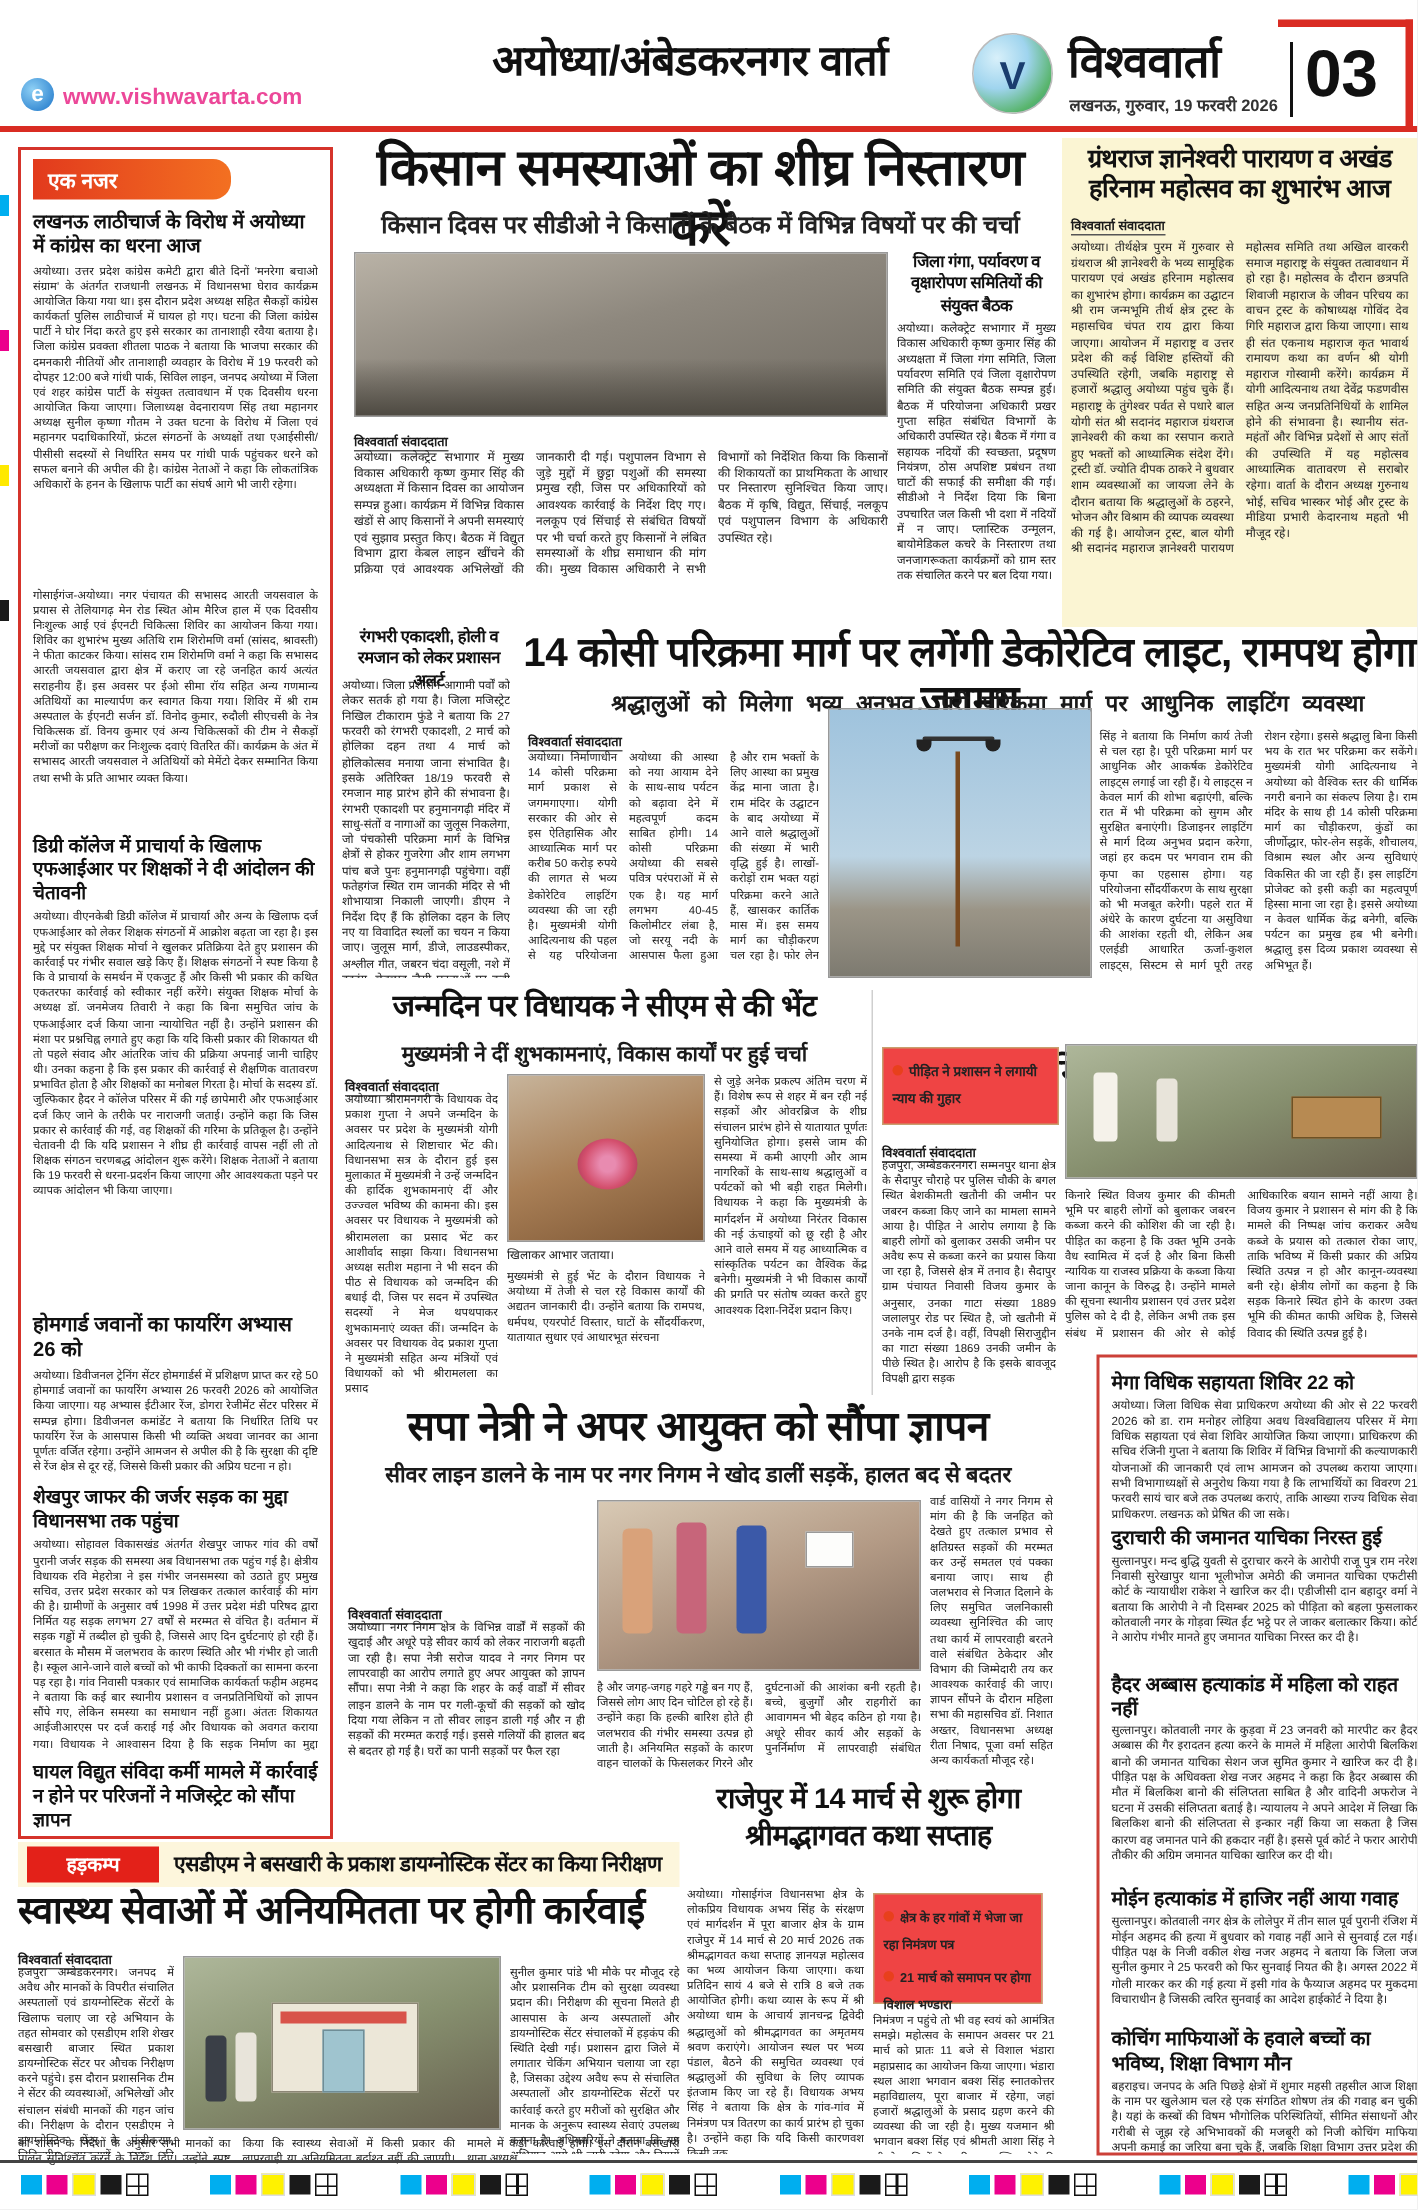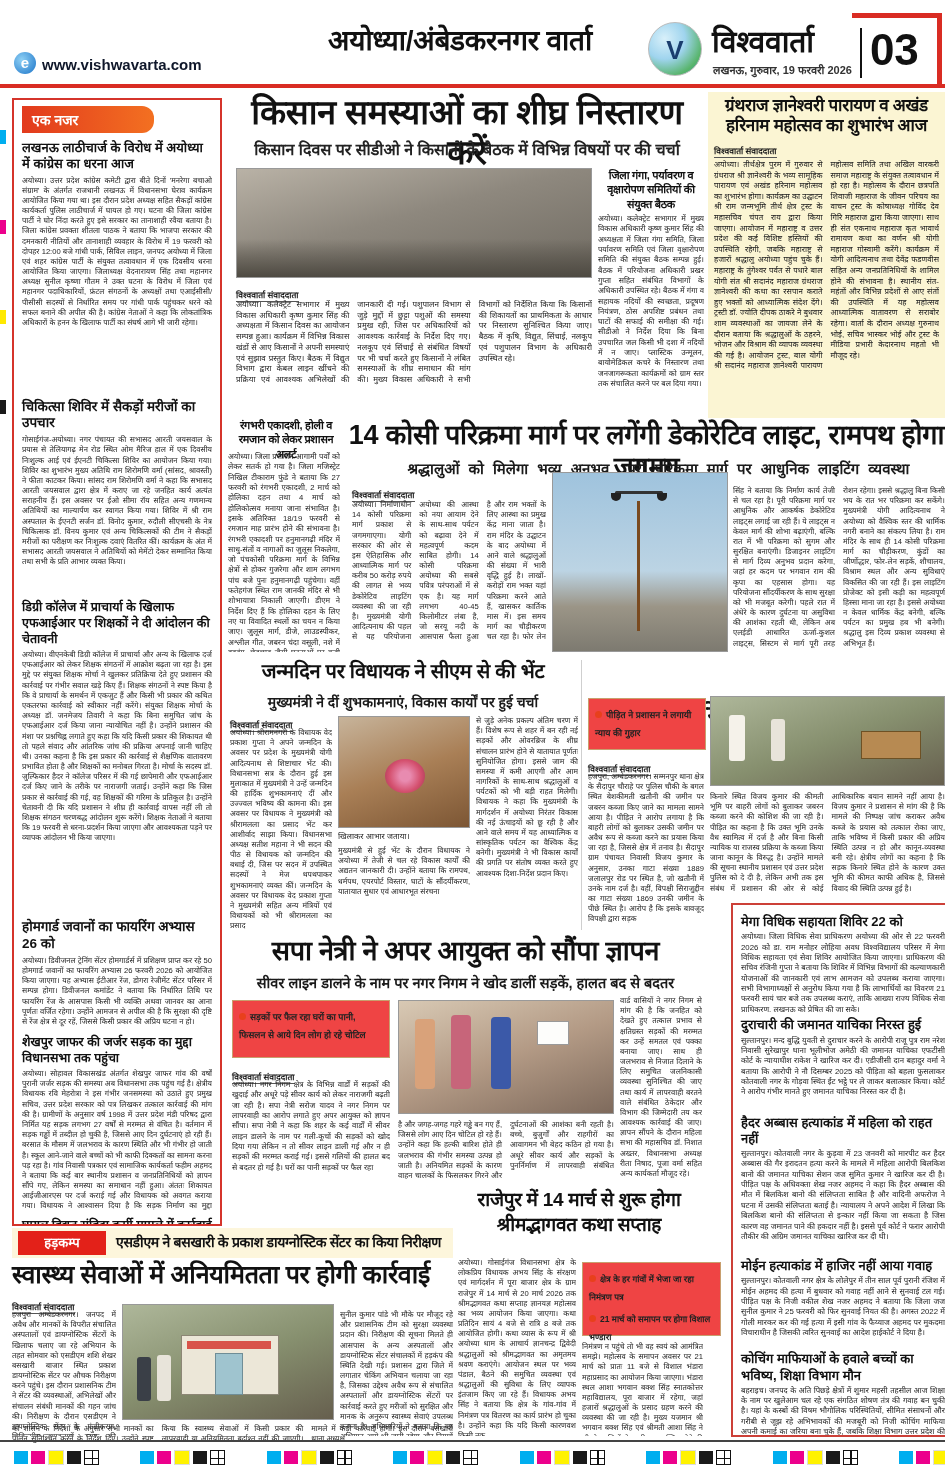--- a/index.html
+++ b/index.html
@@ -30,21 +30,21 @@
   .regmark:after{content:"";position:absolute;top:50%;left:0;right:0;height:1.5px;background:#111;}
   .vrule{background:#cfcfcf;width:1px;}
 </style>
 </head>
 <body>
 
 <div id="page">
 
   <div class="abs" style="left:0;top:0;width:945px;height:88px;">
     <div class="abs" style="left:14px;top:52px;width:22px;height:22px;border-radius:50%;background:radial-gradient(circle at 35% 35%,#8ed0f5,#1b74c8);color:#fff;font-weight:800;font-size:15px;text-align:center;line-height:22px;">e</div>
-    <div class="abs" style="left:42px;top:56px;font-size:15px;font-weight:700;color:#0f172a;">www.vishwavarta.com</div>
+    <div class="abs" style="left:42px;top:56px;font-size:15px;font-weight:700;color:#ec4899;">www.vishwavarta.com</div>
     <div class="abs hl center" style="left:270px;top:24px;width:380px;font-size:28px;">अयोध्या/अंबेडकरनगर वार्ता</div>
     <div class="abs" style="left:648px;top:22px;width:54px;height:54px;border-radius:50%;background:radial-gradient(circle at 30% 30%,#d8f0fa 0%,#9fd4ee 40%,#57b46a 75%,#2e8fc9 100%);border:1px solid #bbb;color:#1a3d6e;font-weight:800;font-size:26px;text-align:center;line-height:54px;">V</div>
     <div class="abs hl" style="left:712px;top:24px;font-size:30px;">विश्ववार्ता</div>
     <div class="abs" style="left:713px;top:62px;font-size:11px;font-weight:700;color:#333;">लखनऊ,   गुरुवार, 19 फरवरी 2026</div>
     <div class="abs" style="left:852px;top:13px;width:90px;height:5px;background:#d92c23;"></div>
     <div class="abs" style="left:937px;top:13px;width:5px;height:72px;background:#d92c23;"></div>
     <div class="abs" style="left:860px;top:28px;width:2px;height:50px;background:#111;"></div>
     <div class="abs hl" style="left:870px;top:24px;font-size:44px;">03</div>
     <div class="abs" style="left:0;top:84px;width:945px;height:4px;background:#d92c23;"></div>
   </div>
@@ -55,21 +55,20 @@
   <div class="abs" style="left:0;top:400px;width:6px;height:14px;background:#1a1a1a;"></div>
 
   <div class="abs" style="left:12px;top:98px;width:210px;height:1128px;border:2px solid #d5342b;padding:6px 8px;overflow:hidden;">
     <div style="width:112px;background:linear-gradient(90deg,#e23a1d,#f37021);color:#fff;font-weight:800;font-size:14px;padding:4px 10px;border-radius:0 12px 12px 0;">एक नजर</div>
 
     <div>
       <div class="rail-title" style="font-size:13px;">लखनऊ लाठीचार्ज के विरोध में अयोध्या में कांग्रेस का धरना आज</div>
       <div class="rail-body" style="height:216px;">अयोध्या। उत्तर प्रदेश कांग्रेस कमेटी द्वारा बीते दिनों 'मनरेगा बचाओ संग्राम' के अंतर्गत राजधानी लखनऊ में विधानसभा घेराव कार्यक्रम आयोजित किया गया था। इस दौरान प्रदेश अध्यक्ष सहित सैकड़ों कांग्रेस कार्यकर्ता पुलिस लाठीचार्ज में घायल हो गए। घटना की जिला कांग्रेस पार्टी ने घोर निंदा करते हुए इसे सरकार का तानाशाही रवैया बताया है। जिला कांग्रेस प्रवक्ता शीतला पाठक ने बताया कि भाजपा सरकार की दमनकारी नीतियों और तानाशाही व्यवहार के विरोध में 19 फरवरी को दोपहर 12:00 बजे गांधी पार्क, सिविल लाइन, जनपद अयोध्या में जिला एवं शहर कांग्रेस पार्टी के संयुक्त तत्वावधान में एक दिवसीय धरना आयोजित किया जाएगा। जिलाध्यक्ष वेदनारायण सिंह तथा महानगर अध्यक्ष सुनील कृष्णा गौतम ने उक्त घटना के विरोध में जिला एवं महानगर पदाधिकारियों, फ्रंटल संगठनों के अध्यक्षों तथा एआईसीसी/पीसीसी सदस्यों से निर्धारित समय पर गांधी पार्क पहुंचकर धरने को सफल बनाने की अपील की है। कांग्रेस नेताओं ने कहा कि लोकतांत्रिक अधिकारों के हनन के खिलाफ पार्टी का संघर्ष आगे भी जारी रहेगा।</div>
     </div>
     <div>
-      <div class="rail-title" style="font-size:13.5px;">चिकित्सा शिविर में सैकड़ों मरीजों का उपचार</div>
       <div class="rail-body" style="height:158px;">गोसाईगंज-अयोध्या। नगर पंचायत की सभासद आरती जयसवाल के प्रयास से तेलियागढ़ मेन रोड स्थित ओम मैरिज हाल में एक दिवसीय निःशुल्क आई एवं ईएनटी चिकित्सा शिविर का आयोजन किया गया। शिविर का शुभारंभ मुख्य अतिथि राम शिरोमणि वर्मा (सांसद, श्रावस्ती) ने फीता काटकर किया। सांसद राम शिरोमणि वर्मा ने कहा कि सभासद आरती जयसवाल द्वारा क्षेत्र में कराए जा रहे जनहित कार्य अत्यंत सराहनीय हैं। इस अवसर पर ईओ सीमा रॉय सहित अन्य गणमान्य अतिथियों का माल्यार्पण कर स्वागत किया गया। शिविर में श्री राम अस्पताल के ईएनटी सर्जन डॉ. विनोद कुमार, रुदौली सीएचसी के नेत्र चिकित्सक डॉ. विनय कुमार एवं अन्य चिकित्सकों की टीम ने सैकड़ों मरीजों का परीक्षण कर निःशुल्क दवाएं वितरित कीं। कार्यक्रम के अंत में सभासद आरती जयसवाल ने अतिथियों को मेमेंटो देकर सम्मानित किया तथा सभी के प्रति आभार व्यक्त किया।</div>
     </div>
     <div>
       <div class="rail-title">डिग्री कॉलेज में प्राचार्या के खिलाफ एफआईआर पर शिक्षकों ने दी आंदोलन की चेतावनी</div>
       <div class="rail-body" style="height:262px;">अयोध्या। वीएनकेबी डिग्री कॉलेज में प्राचार्या और अन्य के खिलाफ दर्ज एफआईआर को लेकर शिक्षक संगठनों में आक्रोश बढ़ता जा रहा है। इस मुद्दे पर संयुक्त शिक्षक मोर्चा ने खुलकर प्रतिक्रिया देते हुए प्रशासन की कार्रवाई पर गंभीर सवाल खड़े किए हैं। शिक्षक संगठनों ने स्पष्ट किया है कि वे प्राचार्या के समर्थन में एकजुट हैं और किसी भी प्रकार की कथित एकतरफा कार्रवाई को स्वीकार नहीं करेंगे। संयुक्त शिक्षक मोर्चा के अध्यक्ष डॉ. जनमेजय तिवारी ने कहा कि बिना समुचित जांच के एफआईआर दर्ज किया जाना न्यायोचित नहीं है। उन्होंने प्रशासन की मंशा पर प्रश्नचिह्न लगाते हुए कहा कि यदि किसी प्रकार की शिकायत थी तो पहले संवाद और आंतरिक जांच की प्रक्रिया अपनाई जानी चाहिए थी। उनका कहना है कि इस प्रकार की कार्रवाई से शैक्षणिक वातावरण प्रभावित होता है और शिक्षकों का मनोबल गिरता है। मोर्चा के सदस्य डॉ. जुल्फिकार हैदर ने कॉलेज परिसर में की गई छापेमारी और एफआईआर दर्ज किए जाने के तरीके पर नाराजगी जताई। उन्होंने कहा कि जिस प्रकार से कार्रवाई की गई, वह शिक्षकों की गरिमा के प्रतिकूल है। उन्होंने चेतावनी दी कि यदि प्रशासन ने शीघ्र ही कार्रवाई वापस नहीं ली तो शिक्षक संगठन चरणबद्ध आंदोलन शुरू करेंगे। शिक्षक नेताओं ने बताया कि 19 फरवरी से धरना-प्रदर्शन किया जाएगा और आवश्यकता पड़ने पर व्यापक आंदोलन भी किया जाएगा।</div>
     </div>
     <div>
       <div class="rail-title" style="font-size:13.5px;">होमगार्ड जवानों का फायरिंग अभ्यास 26 को</div>
       <div class="rail-body" style="height:72px;">अयोध्या। डिवीजनल ट्रेनिंग सेंटर होमगार्डर्स में प्रशिक्षण प्राप्त कर रहे 50 होमगार्ड जवानों का फायरिंग अभ्यास 26 फरवरी 2026 को आयोजित किया जाएगा। यह अभ्यास ईटीआर रेंज, डोगरा रेजीमेंट सेंटर परिसर में सम्पन्न होगा। डिवीजनल कमांडेंट ने बताया कि निर्धारित तिथि पर फायरिंग रेंज के आसपास किसी भी व्यक्ति अथवा जानवर का आना पूर्णतः वर्जित रहेगा। उन्होंने आमजन से अपील की है कि सुरक्षा की दृष्टि से रेंज क्षेत्र से दूर रहें, जिससे किसी प्रकार की अप्रिय घटना न हो।</div>
     </div>
@@ -158,36 +157,33 @@
       <div class="legal-body" style="height:70px;overflow:hidden;">सुल्तानपुर। कोतवाली नगर क्षेत्र के लोलेपुर में तीन साल पूर्व पुरानी रंजिश में मोईन अहमद की हत्या में बुधवार को गवाह नहीं आने से सुनवाई टल गई। पीड़ित पक्ष के निजी वकील शेख नजर अहमद ने बताया कि जिला जज सुनील कुमार ने 25 फरवरी को फिर सुनवाई नियत की है। अगस्त 2022 में गोली मारकर कर की गई हत्या में इसी गांव के फैय्याज अहमद पर मुकदमा विचाराधीन है जिसकी त्वरित सुनवाई का आदेश हाईकोर्ट ने दिया है।</div>
     </div>
     <div>
       <div class="legal-title" style="line-height:1.25;">कोचिंग माफियाओं के हवाले बच्चों का भविष्य, शिक्षा विभाग मौन</div>
       <div class="legal-body" style="height:120px;overflow:hidden;">बहराइच। जनपद के अति पिछड़े क्षेत्रों में शुमार महसी तहसील आज शिक्षा के नाम पर खुलेआम चल रहे एक संगठित शोषण तंत्र की गवाह बन चुकी है। यहां के कस्बों की विषम भौगोलिक परिस्थितियों, सीमित संसाधनों और गरीबी से जूझ रहे अभिभावकों की मजबूरी को निजी कोचिंग माफिया अपनी कमाई का जरिया बना चुके हैं, जबकि शिक्षा विभाग उत्तर प्रदेश की भूमिका सवालों के घेरे में है। सरकारी प्राथमिक विद्यालयों में गिरता शैक्षिक स्तर, योग्य शिक्षकों की कमी और आधुनिक शिक्षा प्रणाली के अभाव ने अवैध कोचिंग सेंटरों को फलने-फूलने का खुला मौका दे दिया है। बिना किसी पंजीकरण, मान्यता, अग्नि सुरक्षा या बुनियादी मानकों के संचालित ये कोचिंग सेंटर वर्षों से धड़ल्ले से चल रहे हैं। हैरानी की बात यह है कि यह सब विभाग की नाक के नीचे हो रहा है। अवैध कोचिंग संचालक विद्याज्ञान, नवोदय विद्यालय और सैनिक स्कूल में चयन का सपना दिखाकर तीन साल के तथाकथित कोर्स पैकेज बेच रहे हैं।</div>
     </div>
   </div>
 
   <div class="abs hl center" style="left:228px;top:936px;width:475px;font-size:27px;">सपा नेत्री ने अपर आयुक्त को सौंपा ज्ञापन</div>
   <div class="abs center" style="left:228px;top:972px;width:475px;font-size:14.5px;font-weight:700;">सीवर लाइन डालने के नाम पर नगर निगम ने खोद डालीं सड़कें, हालत बद से बदतर</div>
-  <div class="abs callout" style="left:232px;top:1000px;width:158px;height:58px;">
-    <span class="dot"></span><span class="ctxt">सड़कों पर फैल रहा घरों का पानी, फिसलन से आये दिन लोग हो रहे चोटिल</span>
-  </div>
   <div class="abs" style="left:232px;top:1066px;"><span class="byline">विश्ववार्ता संवाददाता</span></div>
   <div class="abs body-txt" style="left:232px;top:1080px;width:158px;height:150px;font-size:7.7px;">अयोध्या। नगर निगम क्षेत्र के विभिन्न वार्डों में सड़कों की खुदाई और अधूरे पड़े सीवर कार्य को लेकर नाराजगी बढ़ती जा रही है। सपा नेत्री सरोज यादव ने नगर निगम पर लापरवाही का आरोप लगाते हुए अपर आयुक्त को ज्ञापन सौंपा। सपा नेत्री ने कहा कि शहर के कई वार्डों में सीवर लाइन डालने के नाम पर गली-कूचों की सड़कों को खोद दिया गया लेकिन न तो सीवर लाइन डाली गई और न ही सड़कों की मरम्मत कराई गई। इससे गलियों की हालत बद से बदतर हो गई है। घरों का पानी सड़कों पर फैल रहा</div>
   <div class="abs photo-indoor" style="left:398px;top:1000px;width:216px;height:114px;">
     <div style="position:absolute;left:16px;top:18px;width:20px;height:70px;background:#d9a27a;border-radius:4px;"></div>
     <div style="position:absolute;left:52px;top:14px;width:20px;height:74px;background:#c7657a;border-radius:4px;"></div>
     <div style="position:absolute;left:92px;top:16px;width:20px;height:72px;background:#3b59a8;border-radius:4px;"></div>
     <div style="position:absolute;left:138px;top:20px;width:30px;height:22px;background:#fdfdfb;border:1px solid #999;"></div>
   </div>
   <div class="abs body-txt cols2" style="left:398px;top:1120px;width:216px;height:66px;font-size:7.6px;">है और जगह-जगह गहरे गड्ढे बन गए हैं, जिससे लोग आए दिन चोटिल हो रहे हैं। उन्होंने कहा कि हल्की बारिश होते ही जलभराव की गंभीर समस्या उत्पन्न हो जाती है। अनियमित सड़कों के कारण वाहन चालकों के फिसलकर गिरने और दुर्घटनाओं की आशंका बनी रहती है। बच्चे, बुजुर्गों और राहगीरों का आवागमन भी बेहद कठिन हो गया है। अधूरे सीवर कार्य और सड़कों के पुनर्निर्माण में लापरवाही संबंधित विभाग और ठेकेदार की कार्यशैली पर सवाल खड़े करती है।</div>
   <div class="abs body-txt" style="left:620px;top:996px;width:82px;height:190px;font-size:7.6px;">वार्ड वासियों ने नगर निगम से मांग की है कि जनहित को देखते हुए तत्काल प्रभाव से क्षतिग्रस्त सड़कों की मरम्मत कर उन्हें समतल एवं पक्का बनाया जाए। साथ ही जलभराव से निजात दिलाने के लिए समुचित जलनिकासी व्यवस्था सुनिश्चित की जाए तथा कार्य में लापरवाही बरतने वाले संबंधित ठेकेदार और विभाग की जिम्मेदारी तय कर आवश्यक कार्रवाई की जाए। ज्ञापन सौंपने के दौरान महिला सभा की महासचिव डॉ. निशात अख्तर, विधानसभा अध्यक्ष रीता निषाद, पूजा वर्मा सहित अन्य कार्यकर्ता मौजूद रहे।</div>
 
   <div class="abs hl center" style="left:455px;top:1188px;width:248px;font-size:19px;line-height:1.3;">राजेपुर में 14 मार्च से शुरू होगा श्रीमद्भागवत कथा सप्ताह</div>
-  <div class="abs callout" style="left:582px;top:1262px;width:139px;height:74px;">
+  <div class="abs callout" style="left:582px;top:1262px;width:113px;height:74px;">
     <div style="margin-bottom:4px;"><span class="dot"></span><span class="ctxt" style="font-size:8.5px;">क्षेत्र के हर गांवों में भेजा जा रहा निमंत्रण पत्र</span></div>
     <div><span class="dot"></span><span class="ctxt" style="font-size:8.5px;">21 मार्च को समापन पर होगा विशाल भण्डारा</span></div>
   </div>
   <div class="abs body-txt" style="left:458px;top:1258px;width:118px;height:178px;font-size:7.6px;">अयोध्या। गोसाईगंज विधानसभा क्षेत्र के लोकप्रिय विधायक अभय सिंह के संरक्षण एवं मार्गदर्शन में पूरा बाजार क्षेत्र के ग्राम राजेपुर में 14 मार्च से 20 मार्च 2026 तक श्रीमद्भागवत कथा सप्ताह ज्ञानयज्ञ महोत्सव का भव्य आयोजन किया जाएगा। कथा प्रतिदिन सायं 4 बजे से रात्रि 8 बजे तक आयोजित होगी। कथा व्यास के रूप में श्री अयोध्या धाम के आचार्य ज्ञानचन्द्र द्विवेदी श्रद्धालुओं को श्रीमद्भागवत का अमृतमय श्रवण कराएंगे। आयोजन स्थल पर भव्य पंडाल, बैठने की समुचित व्यवस्था एवं श्रद्धालुओं की सुविधा के लिए व्यापक इंतजाम किए जा रहे हैं। विधायक अभय सिंह ने बताया कि क्षेत्र के गांव-गांव में निमंत्रण पत्र वितरण का कार्य प्रारंभ हो चुका है। उन्होंने कहा कि यदि किसी कारणवश किसी तक</div>
   <div class="abs body-txt" style="left:582px;top:1342px;width:121px;height:94px;font-size:7.6px;">निमंत्रण न पहुंचे तो भी वह स्वयं को आमंत्रित समझे। महोत्सव के समापन अवसर पर 21 मार्च को प्रातः 11 बजे से विशाल भंडारा महाप्रसाद का आयोजन किया जाएगा। भंडारा स्थल आशा भगवान बक्श सिंह स्नातकोत्तर महाविद्यालय, पूरा बाजार में रहेगा, जहां हजारों श्रद्धालुओं के प्रसाद ग्रहण करने की व्यवस्था की जा रही है। मुख्य यजमान श्री भगवान बक्श सिंह एवं श्रीमती आशा सिंह ने भी क्षेत्रवासियों से सपरिवार उपस्थित होने की अपील की है।</div>
 
   <div class="abs" style="left:12px;top:1228px;width:441px;height:30px;background:#fdf6dc;">
     <div class="abs" style="left:6px;top:3px;width:88px;height:24px;background:#e32119;color:#fff;font-weight:800;font-size:13px;text-align:center;line-height:24px;">हड़कम्प</div>
     <div class="abs hl" style="left:104px;top:6px;width:334px;font-size:14px;">एसडीएम ने बसखारी के प्रकाश डायग्नोस्टिक सेंटर का किया निरीक्षण</div>
   </div>

